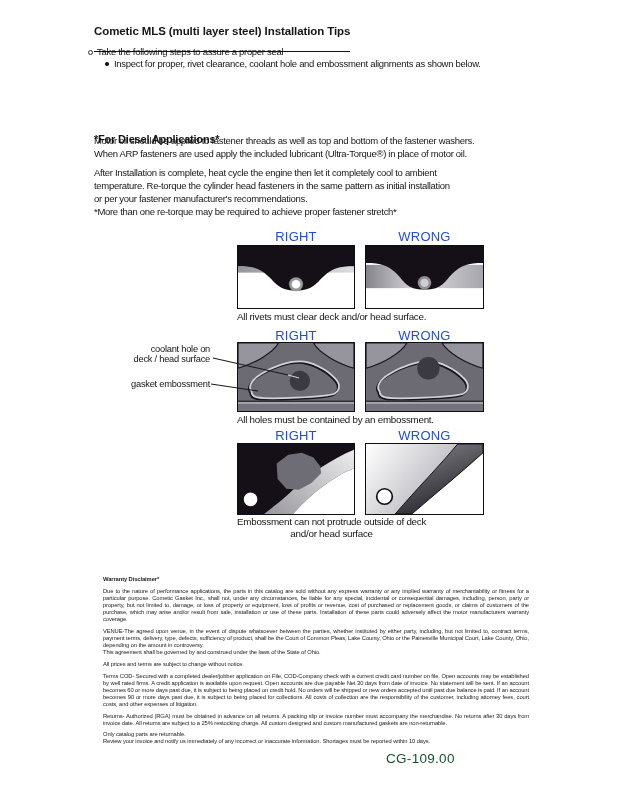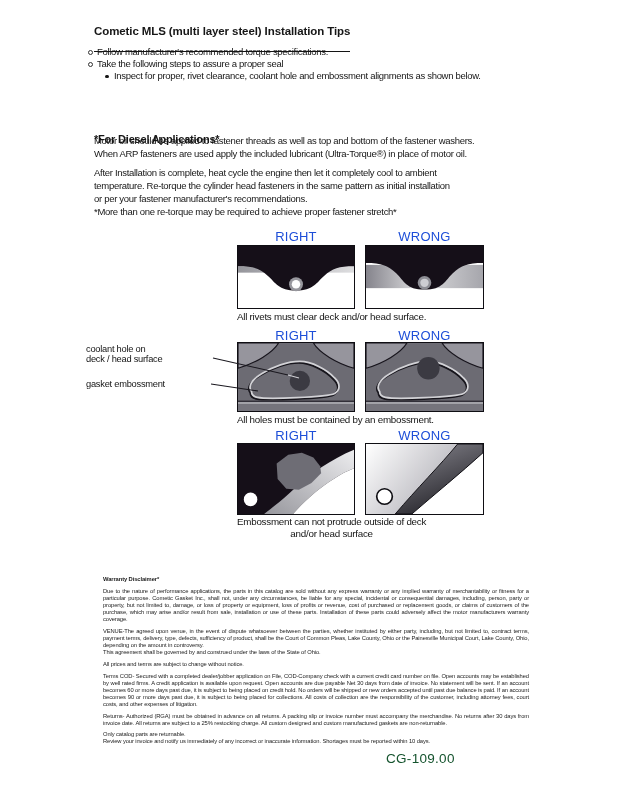--- a/index.html
+++ b/index.html
@@ -21,37 +21,36 @@
   .sb{position:relative;padding-left:9px;margin-left:17px;}
   .sb::before{content:"";position:absolute;left:0;top:4.2px;width:3.6px;height:3.6px;background:#161616;border-radius:50%;}
 
   .h2{position:absolute;left:94px;top:117px;font-size:11px;font-weight:bold;letter-spacing:-0.2px;margin-top:16px;}
   .para{position:absolute;left:94px;width:485px;font-size:9.5px;letter-spacing:-0.3px;line-height:13px;}
 
   .dlabel{position:absolute;font-size:13px;letter-spacing:0.2px;text-align:center;color:#1d4ed8;}
   .dimg{position:absolute;border:1.5px solid #0f0e13;box-sizing:border-box;background:#fff;z-index:1;}
   .dimg svg{display:block;width:100%;height:100%;}
   .caption{position:absolute;left:237px;font-size:9.8px;letter-spacing:-0.25px;line-height:11.5px;color:#141414;text-align:center;}
-  .ann{position:absolute;left:86px;width:124px;text-align:left;font-size:9.3px;letter-spacing:-0.25px;line-height:10.2px;color:#141414;}
+  .ann{position:absolute;left:86px;width:124px;text-align:right;font-size:9.3px;letter-spacing:-0.25px;line-height:10.2px;color:#141414;}
   .overlay{position:absolute;left:0;top:0;width:618px;height:800px;z-index:6;pointer-events:none;}
 
   .fineprint{position:absolute;left:103px;top:576px;width:426px;font-size:5.8px;letter-spacing:-0.1px;line-height:7.1px;color:#1c1c1c;}
   .fp-h{font-weight:bold;margin:0 0 5px 0;}
   .fp{margin:0 0 4.5px 0;text-align:justify;}
   .pagenum{position:absolute;left:386px;top:751px;font-size:13.5px;letter-spacing:0.3px;color:#14532d;}
 </style>
 </head>
 <body>
 
 <div class="page">
 
   <div class="title">Cometic MLS (multi layer steel) Installation Tips</div>
 
   <div class="bullets">
-    <div class="b">Follow manufacturer's recommended torque specifications.</div>
     <div class="b">Take the following steps to assure a proper seal</div>
     <div class="sb">Inspect for proper, rivet clearance, coolant hole and embossment alignments as shown below.</div>
   </div>
 
   <div class="h2">*For Diesel Applications*</div>
   <div class="para pre" style="top:134px">Motor oil should be applied to fastener threads as well as top and bottom of the fastener washers.
 When ARP fasteners are used apply the included lubricant (Ultra-Torque®) in place of motor oil.</div>
   <div class="para pre" style="top:166px">After Installation is complete, heat cycle the engine then let it completely cool to ambient
 temperature. Re-torque the cylinder head fasteners in the same pattern as initial installation
 or per your fastener manufacturer's recommendations.</div>

